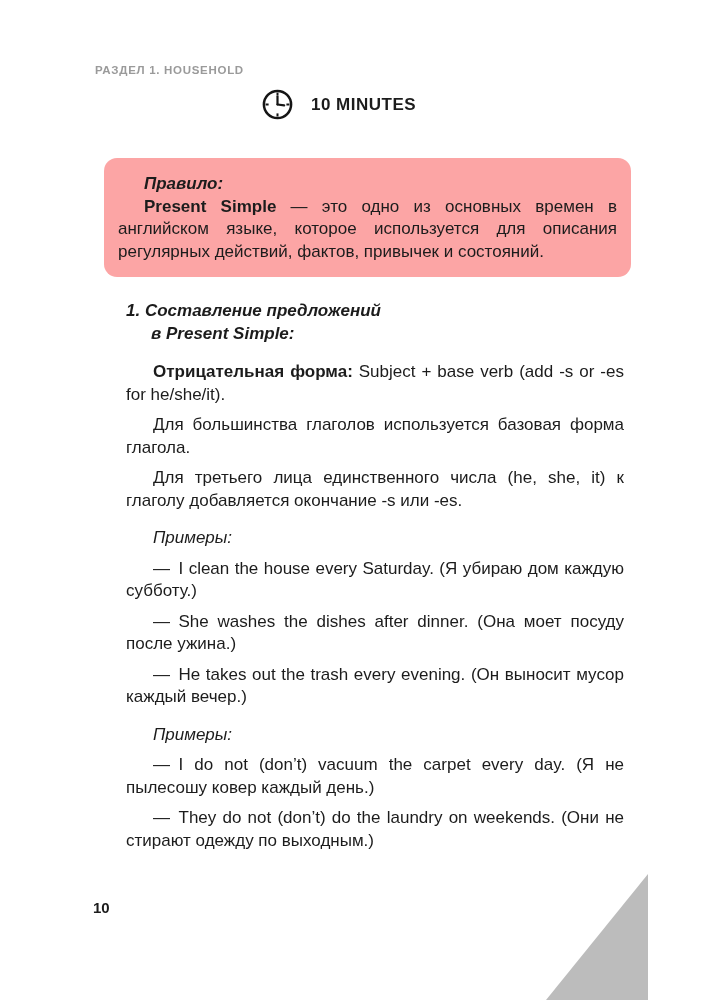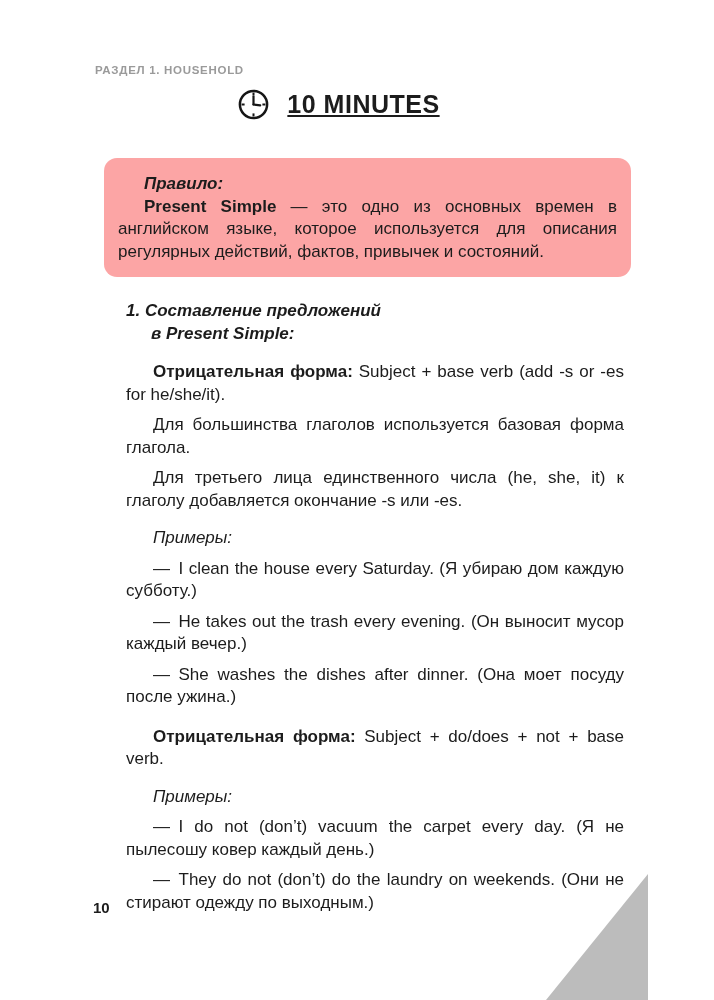--- a/index.html
+++ b/index.html
@@ -29,24 +29,23 @@
     right: 0;
     display: flex;
     justify-content: center;
     align-items: center;
     gap: 16px;
     transform: translateX(14px);
   }
   .clock { width: 35px; height: 35px; display: block; }
   .clock svg { display: block; }
   .title-text {
-    font-size: 25px;
+    font-size: 17px;
     font-weight: bold;
     letter-spacing: 0.5px;
-    text-decoration: underline;
   }
   .rule-box {
     position: absolute;
     left: 104px;
     top: 158px;
     width: 527px;
     box-sizing: border-box;
     background: #fca5a5;
     border-radius: 13px;
     padding: 15px 14px 14px 14px;
@@ -123,24 +122,23 @@
 
     <p class="p"><b>Отрицательная форма:</b><span> Subject + base verb (add -s or -es for he/she/it).</span></p>
 
     <p class="p">Для большинства глаголов используется базовая форма гла­гола.</p>
 
     <p class="p">Для третьего лица единственного числа (he, she, it) к глаголу добавляется окончание -s или -es.</p>
 
     <p class="examples-label mt-ex">Примеры:</p>
 
     <p class="p">— I clean the house every Saturday. (Я убираю дом каждую субботу.)</p>
+    <p class="p">— She washes the dishes after dinner. (Она моет посуду после ужина.)</p>
     <p class="p">— He takes out the trash every evening. (Он выносит мусор каждый вечер.)</p>
-    <p class="p">— She washes the dishes after dinner. (Она моет посуду после ужина.)</p>
 
-    <p class="p mt-neg"><b>Отрицательная форма:</b><span> Subject + do/does + not + base verb.</span></p>
 
 
     <p class="examples-label mt-ex">Примеры:</p>
 
     <p class="p">— I do not (don’t) vacuum the carpet every day. (Я не пылесошу ковер каждый день.)</p>
     <p class="p">— They do not (don’t) do the laundry on weekends. (Они не сти­рают одежду по выходным.)</p>
 
   </div>
 
   <div class="page-number">10</div>

